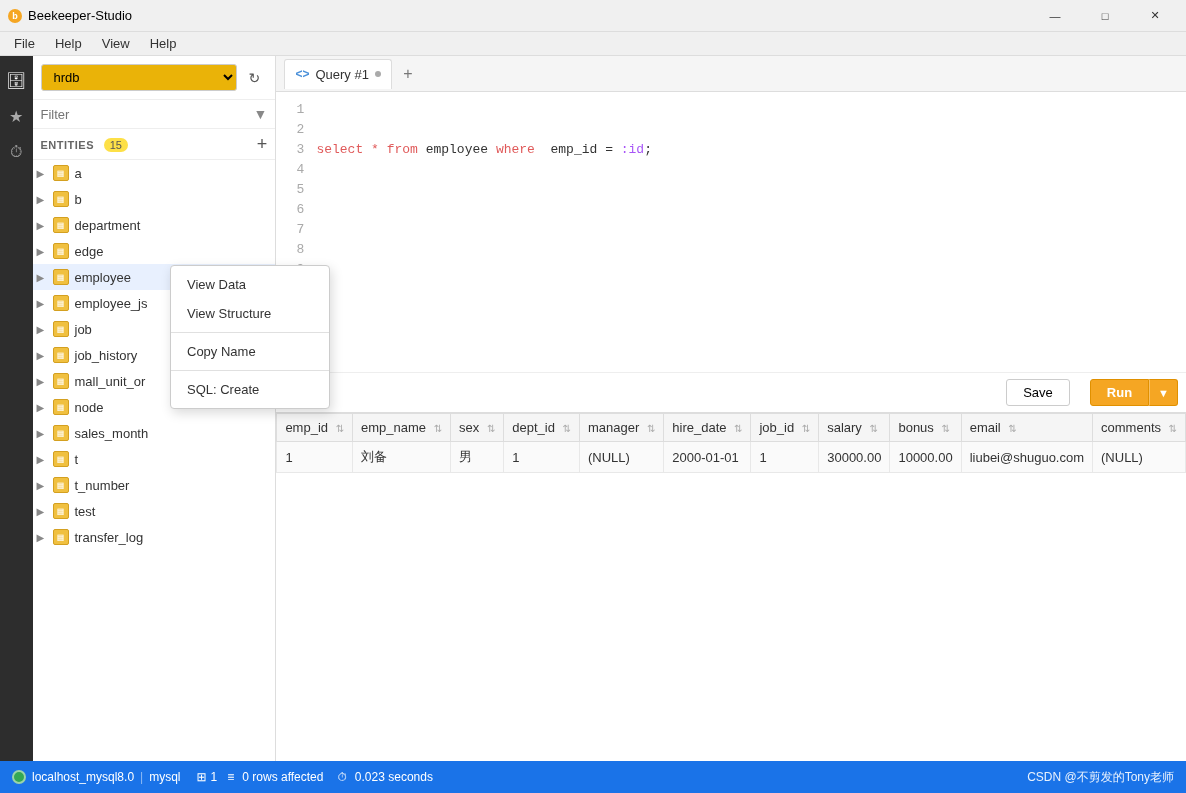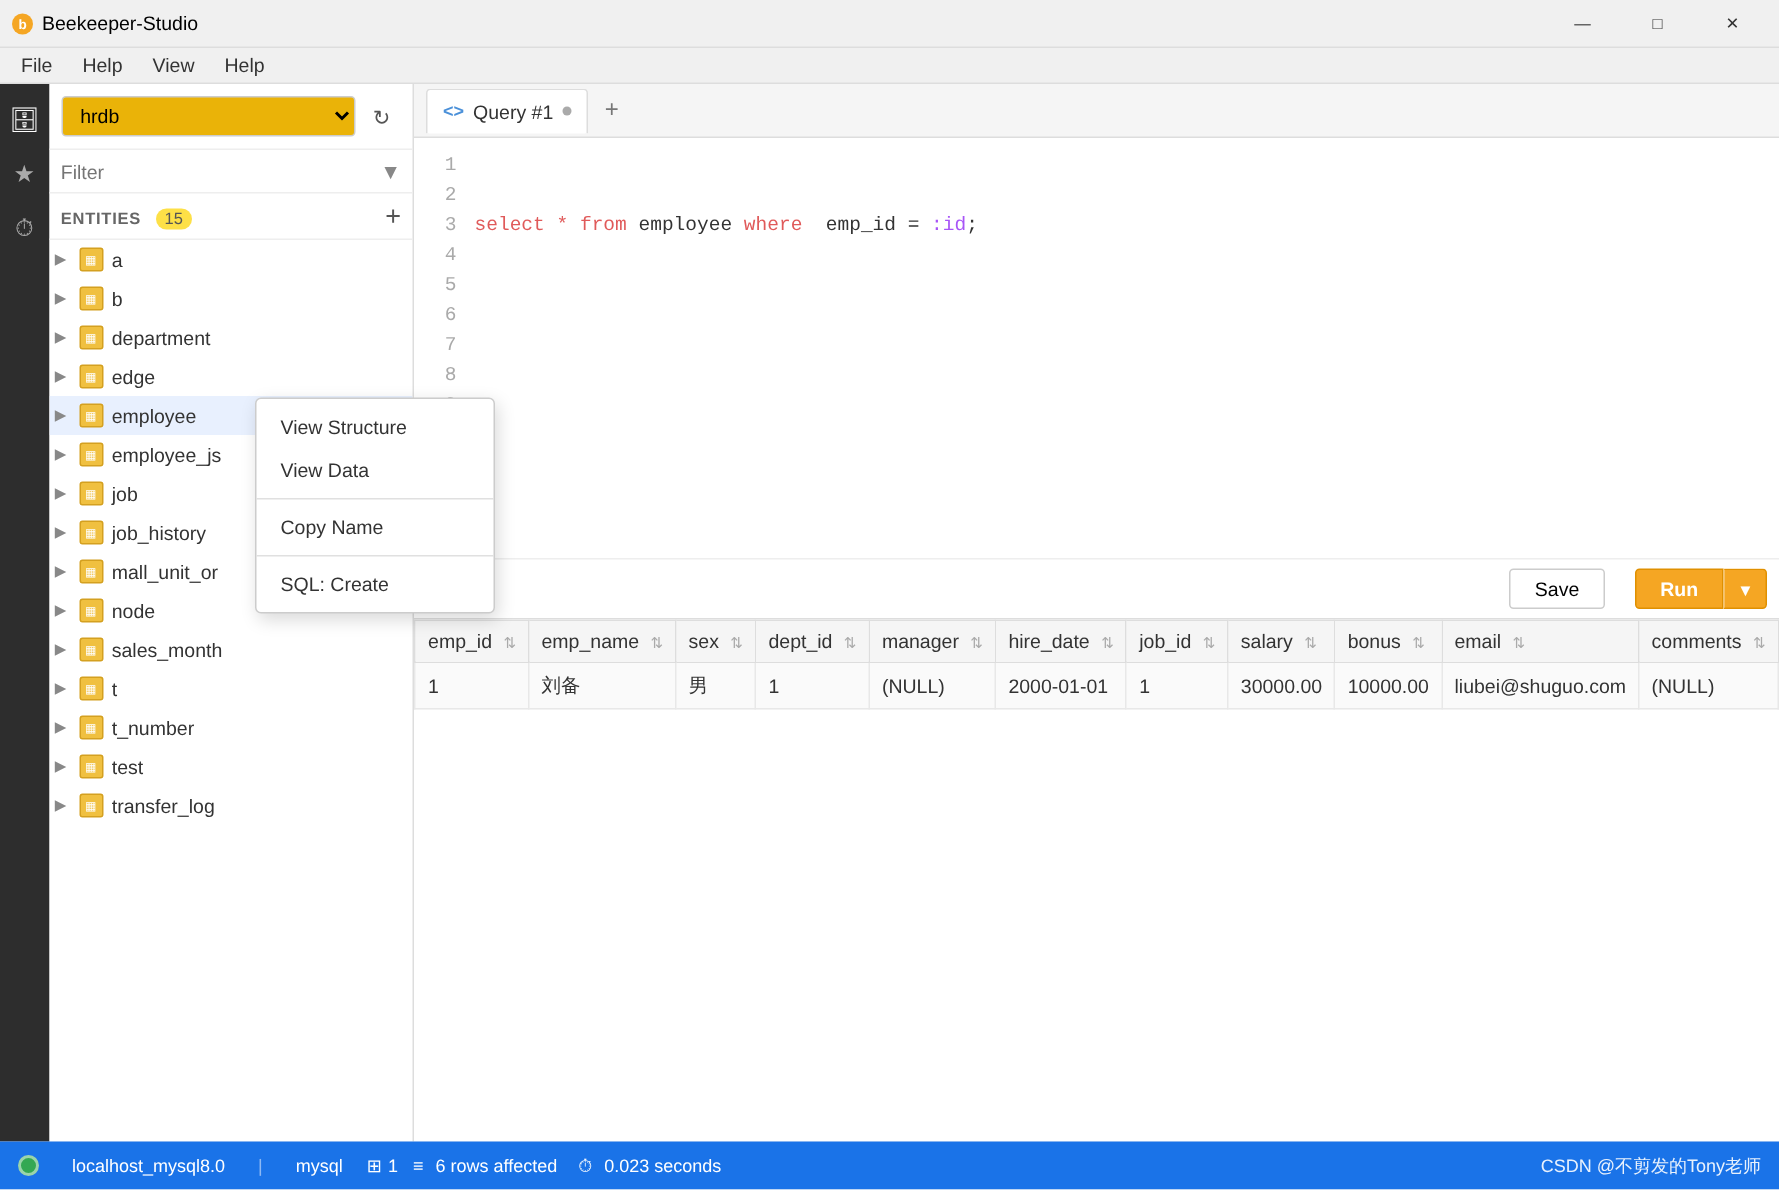--- a/index.html
+++ b/index.html
@@ -393,21 +393,21 @@
       font-size: 12px;
       gap: 16px;
       position: absolute;
       bottom: 0;
       left: 0;
       right: 0;
     }
     .status-connection {
       display: flex;
       align-items: center;
-      gap: 22px;
+      gap: 6px;
     }
     .status-dot {
       width: 14px; height: 14px;
       border-radius: 50%;
       background: #34a853;
       border: 2px solid rgba(255,255,255,0.5);
       flex-shrink: 0;
     }
     .status-right {
       margin-left: auto;
@@ -631,37 +631,37 @@
             <td>(NULL)</td>
           </tr>
         </tbody>
       </table>
     </div>
 
   </div>
 </div>
 
 <div id="context-menu">
+  <div class="ctx-item">View Data</div>
   <div class="ctx-item">View Structure</div>
-  <div class="ctx-item">View Data</div>
   <div class="ctx-divider"></div>
   <div class="ctx-item">Copy Name</div>
   <div class="ctx-divider"></div>
   <div class="ctx-item">SQL: Create</div>
 </div>
 
 <div id="statusbar">
   <div class="status-connection">
     <div class="status-dot"></div>
     <span>localhost_mysql8.0</span>
     <span class="status-sep">|</span>
     <span>mysql</span>
   </div>
   <div class="status-rows">
     <span>⊞</span>
     <span>1</span>
     <span style="margin-left:6px;">≡</span>
-    <span style="margin-left:4px;">6 rows affected</span>
+    <span style="margin-left:4px;">0 rows affected</span>
     <span style="margin-left:10px;">⏱</span>
     <span style="margin-left:4px;">0.023 seconds</span>
   </div>
   <div class="status-right">CSDN @不剪发的Tony老师</div>
 </div>
 
 </body></html>

